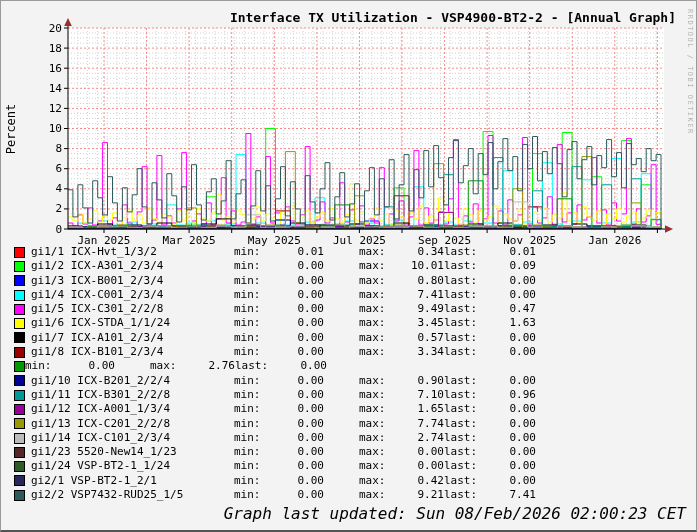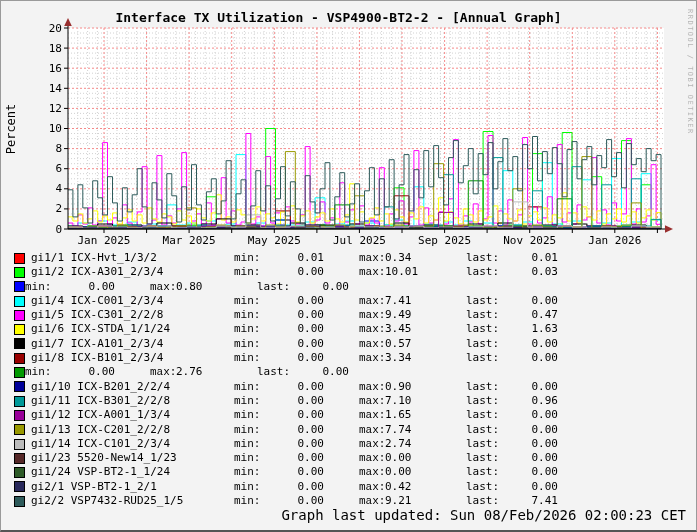--- a/index.html
+++ b/index.html
@@ -9,51 +9,52 @@
     background:#f3f3f3;
     border:1px solid #9a9a9a;
     border-bottom:2px solid #555;
     box-sizing:border-box;
     font-family:"DejaVu Sans Mono","Liberation Mono",monospace;
     color:#000;
     overflow:hidden;
   }
   .chart-title{
     position:absolute;top:9px;left:0;right:20px;
-    text-align:center;
+    text-align:right;
     font-size:13px;font-weight:bold;
     letter-spacing:0px;
   }
   .ylabel{
     position:absolute;
     left:-50px;top:121px;width:120px;height:14px;
     text-align:center;
     transform:rotate(-90deg);
     font-size:12px;
   }
   .watermark{
     position:absolute;right:2px;top:8px;
     writing-mode:vertical-rl;
     font-size:7px;letter-spacing:1.5px;
     color:#b5b5b5;
   }
   svg.graph{position:absolute;left:0;top:0;}
-  .legend{position:absolute;left:0;top:250px;width:641px;}
+  .legend{position:absolute;left:0;top:244px;width:641px;}
   .legend-row{display:flex;align-items:center;height:14.3px;font-size:11px;line-height:14.3px;}
   .swatch{margin-left:13px;width:9px;height:9px;border:1px solid #000;flex:none;}
   .lg-label{margin-left:6px;width:203px;flex:none;white-space:pre;}
   .lg-minlab{width:26px;flex:none;font-family:Liberation Mono, monospace;}
   .lg-minval{width:64px;flex:none;text-align:right;}
-  .lg-maxlab{margin-left:35px;width:26px;flex:none;font-family:Liberation Mono, monospace;}
-  .lg-maxval{width:59px;flex:none;}
-  .lg-lastlab{margin-left:22px;width:33px;flex:none;}
+  .lg-maxlab{margin-left:35px;width:26px;flex:none;}
+  .lg-maxval{width:59px;flex:none;text-align:right;}
+  .lg-lastlab{width:33px;flex:none;}
   .lg-lastval{width:59px;flex:none;text-align:right;}
   .footer{
     position:absolute;right:10px;bottom:7px;
-    font-size:14px;
+    font-size:16px;
+    font-style:italic;
   }
 </style>
 </head>
 <body>
 
 <div class="frame">
   <div class="chart-title">Interface TX Utilization - VSP4900-BT2-2 - [Annual Graph]</div>
   <div class="ylabel">Percent</div>
   <div class="watermark">RRDTOOL / TOBI OETIKER</div>
 
@@ -252,24 +253,25 @@
         <span class="lg-lastval">0.01</span>
       </div>
       <div class="legend-row">
         <span class="swatch" style="background: rgb(0, 255, 0);"></span>
         <span class="lg-label">gi1/2 ICX-A301_2/3/4</span>
         <span class="lg-minlab">min:</span>
         <span class="lg-minval">0.00</span>
         <span class="lg-maxlab">max:</span>
         <span class="lg-maxval">10.01</span>
         <span class="lg-lastlab">last:</span>
-        <span class="lg-lastval">0.03</span>
+        <span class="lg-lastval">0.09</span>
       </div>
       <div class="legend-row">
         <span class="swatch" style="background: rgb(0, 0, 255);"></span>
+        <span class="lg-label">gi1/3 ICX-B001_2/3/4</span>
         <span class="lg-minlab">min:</span>
         <span class="lg-minval">0.00</span>
         <span class="lg-maxlab">max:</span>
         <span class="lg-maxval">0.80</span>
         <span class="lg-lastlab">last:</span>
         <span class="lg-lastval">0.00</span>
       </div>
       <div class="legend-row">
         <span class="swatch" style="background: rgb(0, 255, 255);"></span>
         <span class="lg-label">gi1/4 ICX-C001_2/3/4</span>

